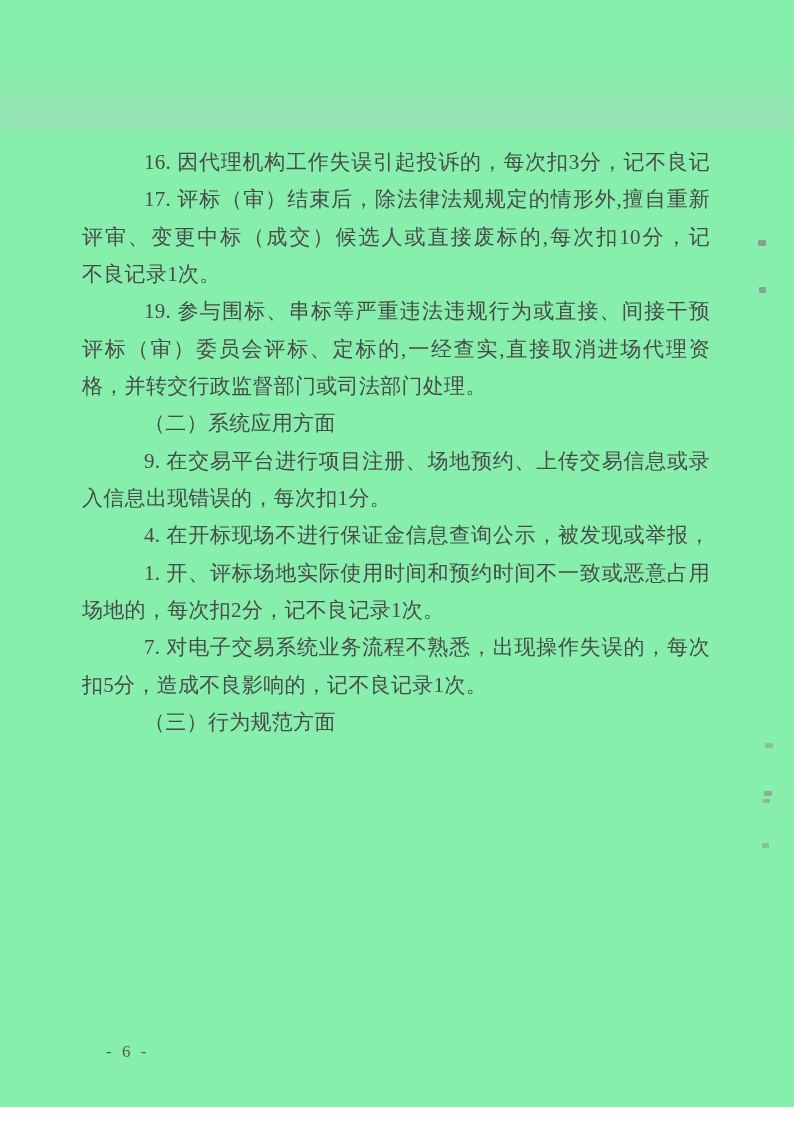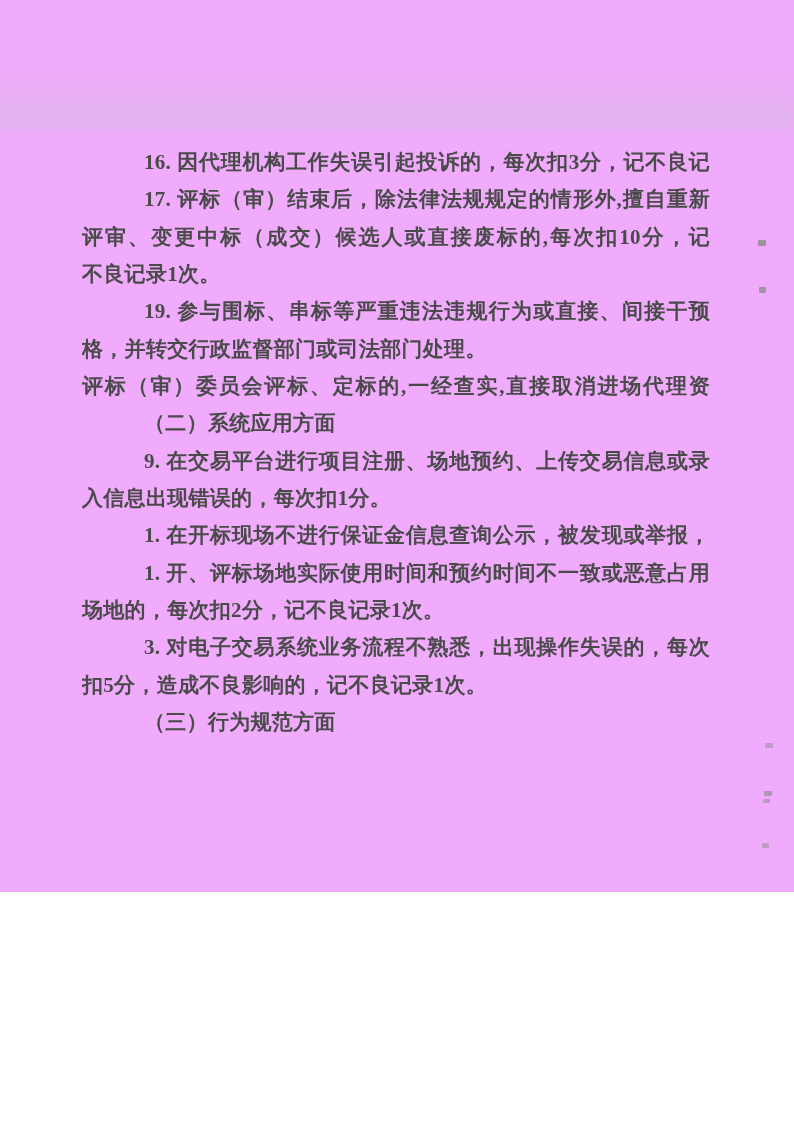--- a/index.html
+++ b/index.html
@@ -9,24 +9,23 @@
   body {
     width: 794px;
     height: 1123px;
     background: #ffffff;
     overflow: hidden;
     font-family: "Liberation Serif", "DejaVu Serif", serif;
   }
   .page {
     position: relative;
     width: 794px;
-    height: 892px;
-    background: #f0abfc;
+    height: 1107px;
+    background: #86efac;
     overflow: hidden;
-    font-weight: bold;
   }
   
   .scan-band {
     position: absolute;
     left: 0;
     top: 58px;
     width: 794px;
     height: 80px;
     background:
       linear-gradient(180deg,
@@ -90,39 +89,39 @@
       <div class="para">
         <div class="line first">16. 因代理机构工作失误引起投诉的，每次扣3分，记不良记</div>
       </div>
       <div class="para">
         <div class="line first">17. 评标（审）结束后，除法律法规规定的情形外,擅自重新</div>
         <div class="line">评审、变更中标（成交）候选人或直接废标的,每次扣10分，记</div>
         <div class="line last">不良记录1次。</div>
       </div>
       <div class="para">
         <div class="line first">19. 参与围标、串标等严重违法违规行为或直接、间接干预</div>
+        <div class="line">评标（审）委员会评标、定标的,一经查实,直接取消进场代理资</div>
         <div class="line last">格，并转交行政监督部门或司法部门处理。</div>
-        <div class="line">评标（审）委员会评标、定标的,一经查实,直接取消进场代理资</div>
       </div>
       <div class="para">
         <div class="line first last">（二）系统应用方面</div>
       </div>
       <div class="para">
         <div class="line first">9. 在交易平台进行项目注册、场地预约、上传交易信息或录</div>
         <div class="line last">入信息出现错误的，每次扣1分。</div>
       </div>
       <div class="para">
-        <div class="line first">1. 在开标现场不进行保证金信息查询公示，被发现或举报，</div>
+        <div class="line first">4. 在开标现场不进行保证金信息查询公示，被发现或举报，</div>
       </div>
       <div class="para">
         <div class="line first">1. 开、评标场地实际使用时间和预约时间不一致或恶意占用</div>
         <div class="line last">场地的，每次扣2分，记不良记录1次。</div>
       </div>
       <div class="para">
-        <div class="line first">3. 对电子交易系统业务流程不熟悉，出现操作失误的，每次</div>
+        <div class="line first">7. 对电子交易系统业务流程不熟悉，出现操作失误的，每次</div>
         <div class="line last">扣5分，造成不良影响的，记不良记录1次。</div>
       </div>
       <div class="para">
         <div class="line first last">（三）行为规范方面</div>
       </div>
     </div>
 
   <div class="page-number">- 6 -</div>
 
   <div class="speck s1"></div>

